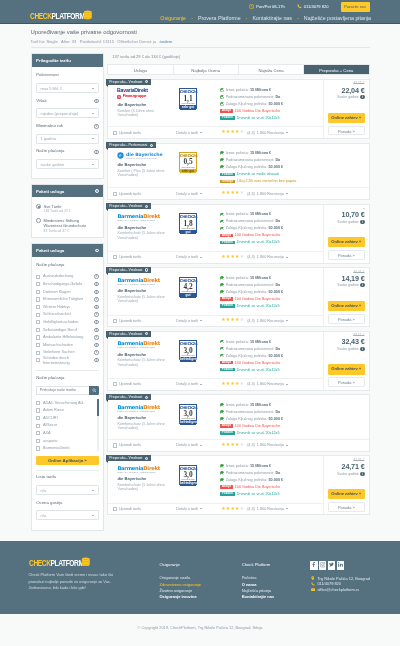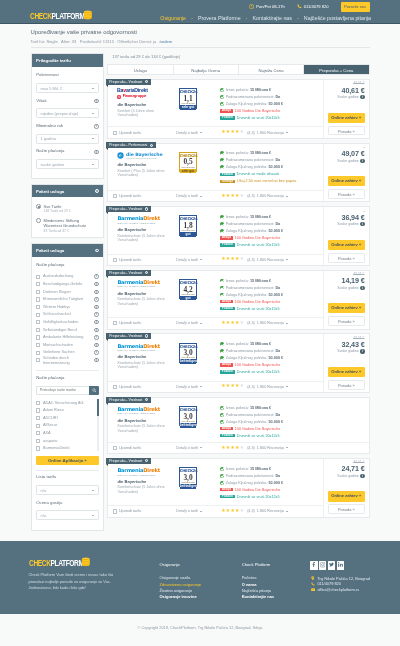--- a/index.html
+++ b/index.html
@@ -457,21 +457,21 @@
                       <span class="star-e">★</span>
                     </div>
                     <span>(4,3)</span>
                     <span>1.800 Recenzija</span>
                     <span class="caret"></span>
                   </div>
                 </div>
               </div>
               <div class="c-price">
                 <div class="oldprice">43,51 €</div>
-                <div class="price">40,61 €</div>
+                <div class="price">22,04 €</div>
                 <div class="priceper">
                   <span>Svake godine</span>
                   <span class="qi-d">i</span>
                 </div>
                 <div class="cta">Online zahtev »</div>
                 <div class="cta2">Ponuda »</div>
               </div>
             </div>
           </div>
           <div class="card">
@@ -544,30 +544,20 @@
                       <span>★</span>
                       <span>★</span>
                       <span class="star-e">★</span>
                     </div>
                     <span>(4,3)</span>
                     <span>1.800 Recenzija</span>
                     <span class="caret"></span>
                   </div>
                 </div>
               </div>
-              <div class="c-price">
-                <div class="oldprice">&nbsp;</div>
-                <div class="price">49,07 €</div>
-                <div class="priceper">
-                  <span>Svake godine</span>
-                  <span class="qi-d">i</span>
-                </div>
-                <div class="cta">Online zahtev »</div>
-                <div class="cta2">Ponuda »</div>
-              </div>
             </div>
           </div>
           <div class="card">
             <div class="ribbon">
               <span>Preporuka - Vrednost</span>
               <span class="qi-w" style="width: 3.2px; height: 3.2px; font-size: 2.4px;">i</span>
             </div>
             <div class="cwrap">
               <div class="cmain">
                 <div class="cbody">
@@ -628,21 +618,21 @@
                       <span class="star-e">★</span>
                     </div>
                     <span>(4,3)</span>
                     <span>1.800 Recenzija</span>
                     <span class="caret"></span>
                   </div>
                 </div>
               </div>
               <div class="c-price">
                 <div class="oldprice">&nbsp;</div>
-                <div class="price">36,94 €</div>
+                <div class="price">10,70 €</div>
                 <div class="priceper">
                   <span>Svake godine</span>
                   <span class="qi-d">i</span>
                 </div>
                 <div class="cta">Online zahtev »</div>
                 <div class="cta2">Ponuda »</div>
               </div>
             </div>
           </div>
           <div class="card">

